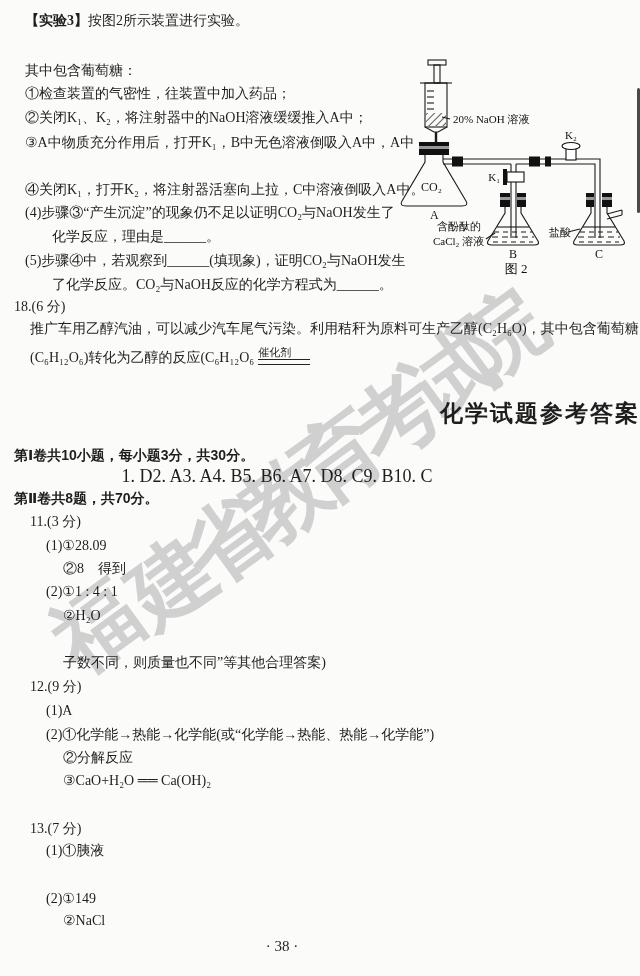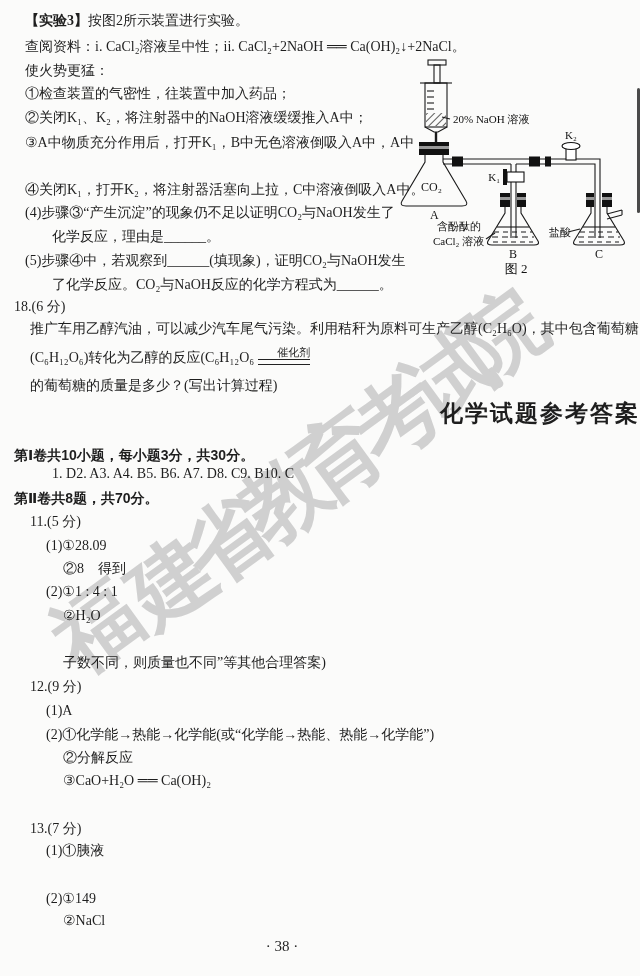--- a/index.html
+++ b/index.html
@@ -16,22 +16,22 @@
   }
   .content{position:absolute;inset:0;z-index:1;border-radius:27px;}
   .line{position:absolute;white-space:nowrap;font-size:14px;line-height:18px;}
   .tight{font-size:13.5px;letter-spacing:-0.4px;}
   .hbold{font-weight:bold;font-family:"Liberation Sans","DejaVu Sans",sans-serif;font-size:14px;}
   .title{
     position:absolute;left:0;top:398px;width:640px;text-align:right;
     font-size:23px;font-weight:bold;letter-spacing:2px;
     font-family:"Liberation Sans","DejaVu Sans",sans-serif;
   }
-  .mcrow{position:absolute;left:52px;top:466px;width:478px;display:flex;justify-content:flex-start;font-size:14px;}
-  .cateq{display:inline-block;vertical-align:middle;text-align:right;margin:0 4px;transform:translateY(-3px);}
+  .mcrow{position:absolute;left:38px;top:466px;width:478px;display:flex;justify-content:center;font-size:18px;}
+  .cateq{display:inline-block;vertical-align:middle;text-align:left;margin:0 4px;transform:translateY(-3px);}
   .cateq .lbl{display:block;font-size:11px;line-height:12px;}
   .cateq .bar{display:block;min-width:52px;height:4px;border-top:1.4px solid #222;border-bottom:1.4px solid #222;margin-top:1px;}
   .figure{position:absolute;left:393px;top:55px;width:250px;height:230px;z-index:1;}
   .figure .s{fill:none;stroke:#1a1a1a;stroke-width:1.1;}
   .figure text{fill:#111;font-family:"Liberation Serif","DejaVu Serif",serif;}
   .edge-artifact{position:absolute;right:0;top:88px;width:3px;height:125px;background:#4a4a4a;border-radius:2px;z-index:2;}
   .pagenum{position:absolute;left:0;top:938px;width:564px;text-align:center;font-size:15px;}
 </style>
 </head>
 <body>
@@ -45,22 +45,21 @@
     <span class="wm" style="left:243px;top:457px">教</span>
     <span class="wm" style="left:298px;top:416px">育</span>
     <span class="wm" style="left:355px;top:376px">考</span>
     <span class="wm" style="left:408px;top:334px">试</span>
     <span class="wm" style="left:460px;top:294px">院</span>
   </div>
 
   <div class="content">
 
     <div class="line" style="left:25px;top:12px"><b>【实验3】</b><span>按图2所示装置进行实验。</span></div>
-    <div class="line" style="left:25px;top:38px">查阅资料：i. CaCl₂溶液呈中性；ii. CaCl₂+2NaOH ══ Ca(OH)₂↓+2NaCl。</div>
-    <div class="line" style="left:25px;top:62px">使火势更猛：</div>
+    <div class="line" style="left:25px;top:62px">其中包含葡萄糖：</div>
     <div class="line" style="left:25px;top:109px">②关闭K₁、K₂，将注射器中的NaOH溶液缓缓推入A中；</div>
     <div class="line" style="left:25px;top:85px">①检查装置的气密性，往装置中加入药品；</div>
     <div class="line" style="left:25px;top:134px">③A中物质充分作用后，打开K₁，B中无色溶液倒吸入A中，A中</div>
     <div class="line" style="left:25px;top:181px">④关闭K₁，打开K₂，将注射器活塞向上拉，C中溶液倒吸入A中。</div>
     <div class="line" style="left:25px;top:204px">(4)步骤③“产生沉淀”的现象仍不足以证明CO₂与NaOH发生了</div>
     <div class="line" style="left:52px;top:228px">化学反应，理由是______。</div>
     <div class="line" style="left:25px;top:252px">(5)步骤④中，若观察到______(填现象)，证明CO₂与NaOH发生</div>
     <div class="line" style="left:52px;top:276px">了化学反应。CO₂与NaOH反应的化学方程式为______。</div>
 
     <svg class="figure" viewBox="0 0 250 230">
@@ -154,41 +153,40 @@
       <text x="123" y="218" font-size="13" text-anchor="middle">图 2</text>
     </svg>
 
     <div class="edge-artifact"></div>
 
     <div class="line" style="left:14px;top:298px">18.(6 分)</div>
     <div class="line" style="left:30px;top:320px">推广车用乙醇汽油，可以减少汽车尾气污染。利用秸秆为原料可生产乙醇(C₂H₆O)，其中包含葡萄糖</div>
     <div class="line" style="left:30px;top:349px">
       <span>(C₆H₁₂O₆)转化为乙醇的反应(C₆H₁₂O₆</span><span class="cateq"><span class="lbl">催化剂</span><span class="bar"></span></span>
     </div>
-    <div class="line" style="left:30px;top:377px">的葡萄糖的质量是多少？(写出计算过程)</div>
 
     <div class="title">化学试题参考答案</div>
 
     <div class="line hbold" style="left:14px;top:446px">第Ⅰ卷共10小题，每小题3分，共30分。</div>
     <div class="mcrow">
       <span>1. D</span>
       <span>2. A</span>
       <span>3. A</span>
       <span>4. B</span>
       <span>5. B</span>
       <span>6. A</span>
       <span>7. D</span>
       <span>8. C</span>
       <span>9. B</span>
       <span>10. C</span>
     </div>
 
     <div class="line hbold" style="left:14px;top:489px">第Ⅱ卷共8题，共70分。</div>
 
-    <div class="line" style="left:30px;top:513px">11.(5 分)</div>
+    <div class="line" style="left:30px;top:513px">11.(3 分)</div>
     <div class="line" style="left:46px;top:537px">(1)①28.09</div>
     <div class="line" style="left:63px;top:560px">②8　得到</div>
     <div class="line" style="left:46px;top:583px">(2)①1 : 4 : 1</div>
     <div class="line" style="left:63px;top:607px">②H₂O</div>
     <div class="line" style="left:63px;top:654px">子数不同，则质量也不同”等其他合理答案)</div>
 
     <div class="line" style="left:30px;top:678px">12.(9 分)</div>
     <div class="line" style="left:46px;top:702px">(1)A</div>
     <div class="line" style="left:46px;top:726px">(2)①化学能→热能→化学能(或“化学能→热能、热能→化学能”)</div>
     <div class="line" style="left:63px;top:749px">②分解反应</div>

